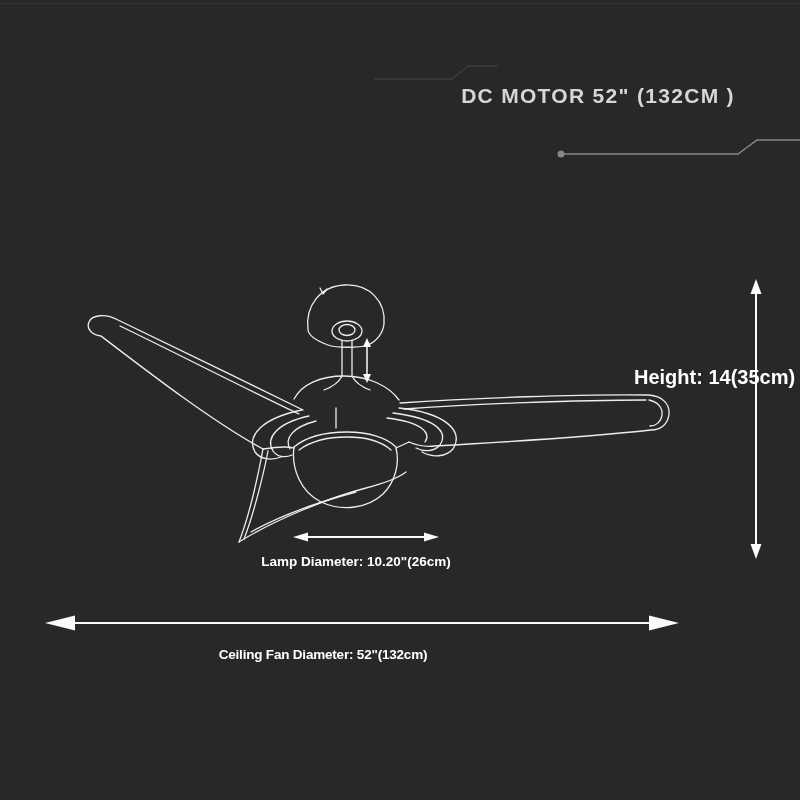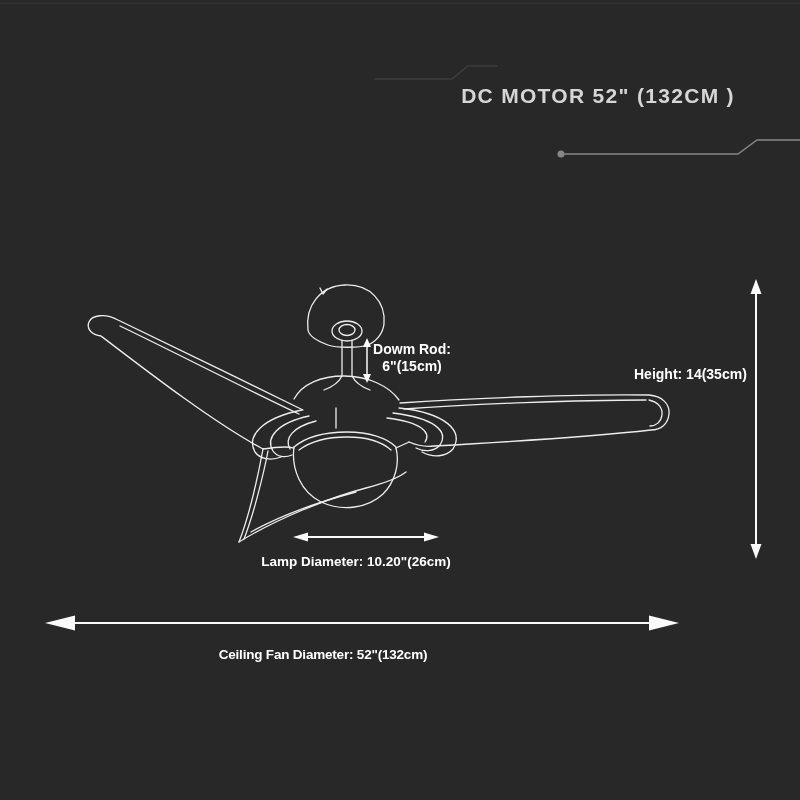--- a/index.html
+++ b/index.html
@@ -43,21 +43,21 @@
     left: 370px;
     top: 341px;
     width: 84px;
     text-align: center;
     font-size: 14px;
     line-height: 17px;
   }
   .label-height {
     left: 634px;
     top: 366px;
-    font-size: 14px;
+    font-size: 20px;
   }
   .label-lamp {
     left: 246px;
     top: 554px;
     width: 220px;
     text-align: center;
     font-size: 13.5px;
   }
   .label-fan-diameter {
     left: 163px;
@@ -152,24 +152,20 @@
       <line class="arrow-line" stroke-width="2.2" x1="72" y1="623" x2="652" y2="623"></line>
       <polygon class="arrow-head" points="45,623 75,615.5 75,630.5"></polygon>
       <polygon class="arrow-head" points="679,623 649,615.5 649,630.5"></polygon>
     </g>
   </svg>
 
   <div class="title-block">
     <div>DC MOTOR 52" (132CM )</div>
   </div>
 
-  <div class="dim-label label-down-rod">
-    <div>Dowm Rod:</div>
-    <div>6"(15cm)</div>
-  </div>
 
   <div class="dim-label label-height">Height: 14(35cm)</div>
 
   <div class="dim-label label-lamp">Lamp Diameter: 10.20"(26cm)</div>
 
   <div class="dim-label label-fan-diameter">Ceiling Fan Diameter: 52"(132cm)</div>
 
 </div>
 
 </body></html>

